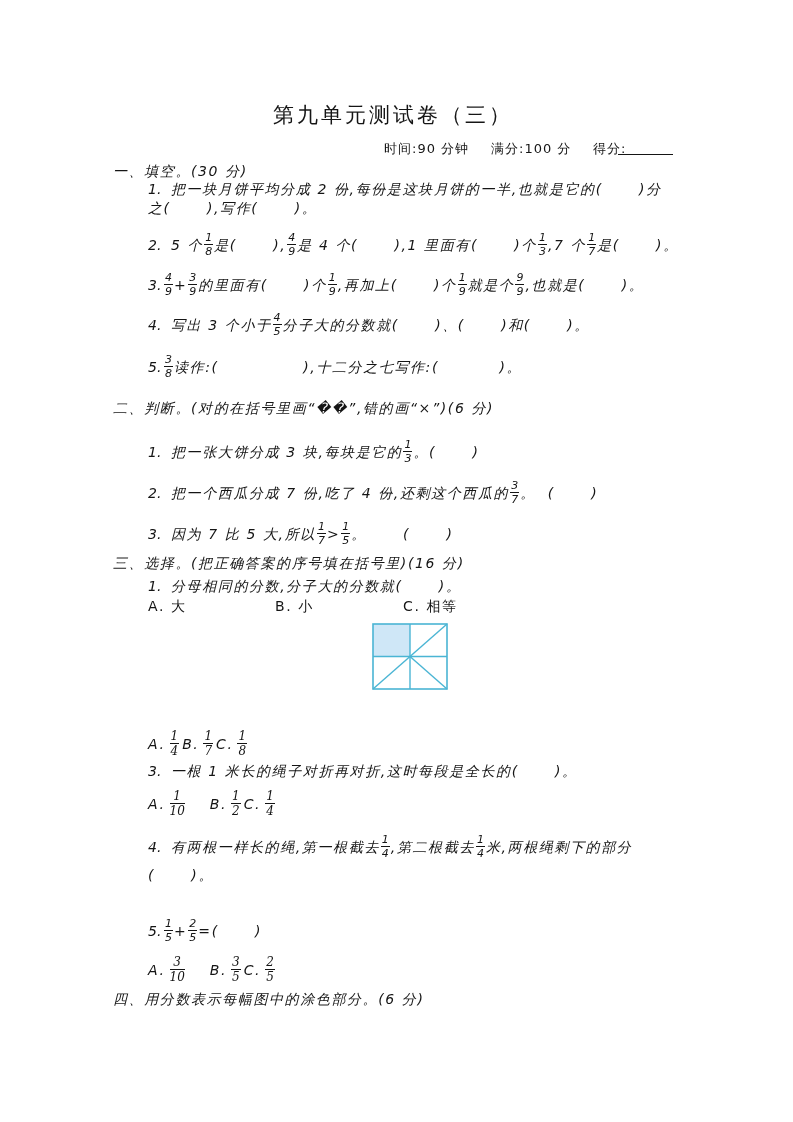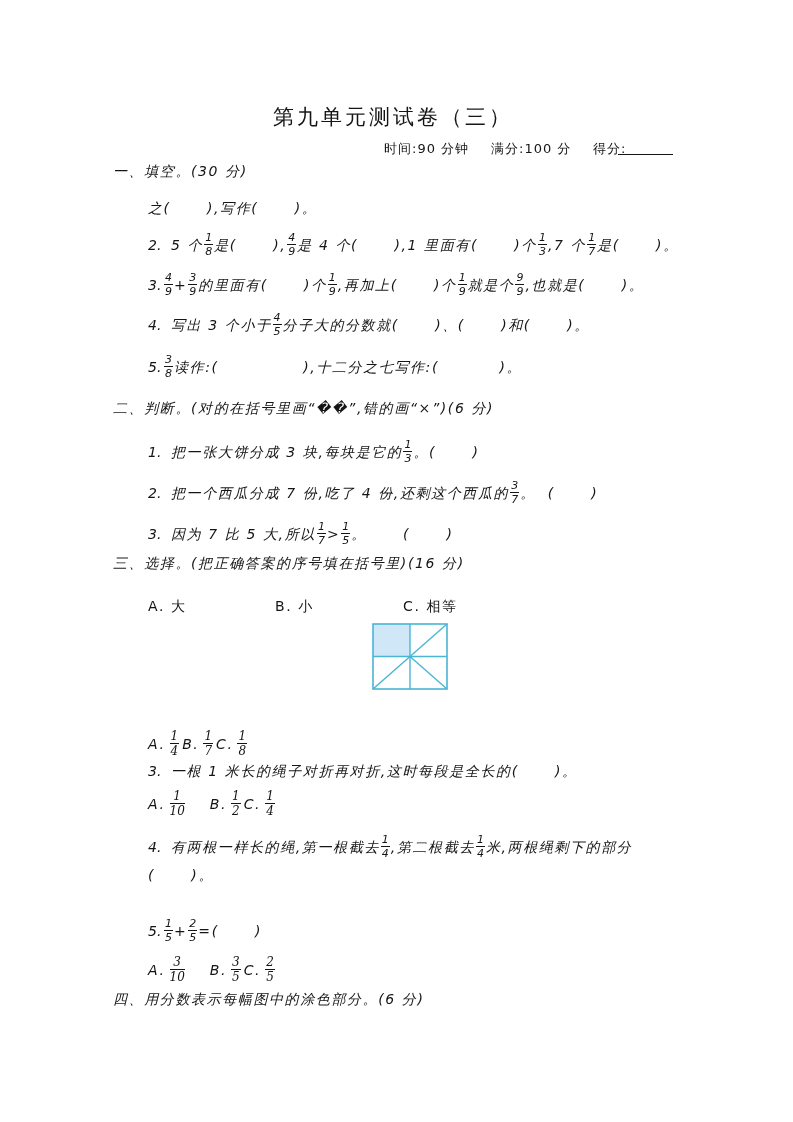--- a/index.html
+++ b/index.html
@@ -10,21 +10,21 @@
       background: #ffffff;
       color: #151515;
       font-family: "DejaVu Sans", "Liberation Sans", sans-serif;
       overflow: hidden;
     }
     .title {
       position: absolute;
       left: 0; top: 103px;
       width: 786px;
       text-align: center;
-      font-family: Liberation Sans, sans-serif;
+      font-family: Liberation Mono, monospace;
       font-size: 21px;
       line-height: 28px;
       letter-spacing: 3px;
       white-space: nowrap;
     }
     .meta {
       position: absolute;
       top: 140px;
       font-size: 13px;
       line-height: 18px;
@@ -81,20 +81,23 @@
   <div class="title">第九单元测试卷（三）</div>
   <span class="meta" style="left:371px">时间:90 分钟</span>
   <span class="meta" style="left:478px">满分:100 分</span>
   <span class="meta" style="left:580px">得分:</span>
   <span class="score-blank"></span>
 
   <div class="line head" style="top:160px">
     <span>一、填空。(30 分)</span>
   </div>
 
+  <div class="line" style="top:178px">
+    <span class="num">1.</span><span>把一块月饼平均分成 2 份,每份是这块月饼的一半,也就是它的(      )分</span>
+  </div>
   <div class="line" style="top:197px">
     <span>之(      ),写作(      )。</span>
   </div>
 
   <div class="line" style="top:232px">
     <span class="num">2.</span>
     <span>5 个</span>
     <span class="frac"><span class="n">1</span><span class="d">8</span></span>
     <span>是(      ),</span>
     <span class="frac"><span class="n">4</span><span class="d">9</span></span>
@@ -156,20 +159,23 @@
     <span class="frac"><span class="n">1</span><span class="d">7</span></span>
     <span>&gt;</span>
     <span class="frac"><span class="n">1</span><span class="d">5</span></span>
     <span>。      (      )</span>
   </div>
 
   <div class="line head" style="top:552px">
     <span>三、选择。(把正确答案的序号填在括号里)(16 分)</span>
   </div>
 
+  <div class="line" style="top:575px">
+    <span class="num">1.</span><span>分母相同的分数,分子大的分数就(      )。</span>
+  </div>
   <span class="abs-opt" style="left:148px;top:595px">A. 大</span>
   <span class="abs-opt" style="left:275px;top:595px">B. 小</span>
   <span class="abs-opt" style="left:403px;top:595px">C. 相等</span>
 
   <svg class="figure" viewBox="0 0 793 1122">
     <rect x="373" y="624" width="37" height="32.5" fill="#cfe7f7"></rect>
     <rect x="373" y="624" width="74" height="65" fill="none" stroke="#4ab5d4" stroke-width="1.6"></rect>
     <line x1="410" y1="624" x2="410" y2="689" stroke="#4ab5d4" stroke-width="1.4"></line>
     <line x1="373" y1="656.5" x2="447" y2="656.5" stroke="#4ab5d4" stroke-width="1.4"></line>
     <line x1="373" y1="689" x2="447" y2="624" stroke="#4ab5d4" stroke-width="1.4"></line>

